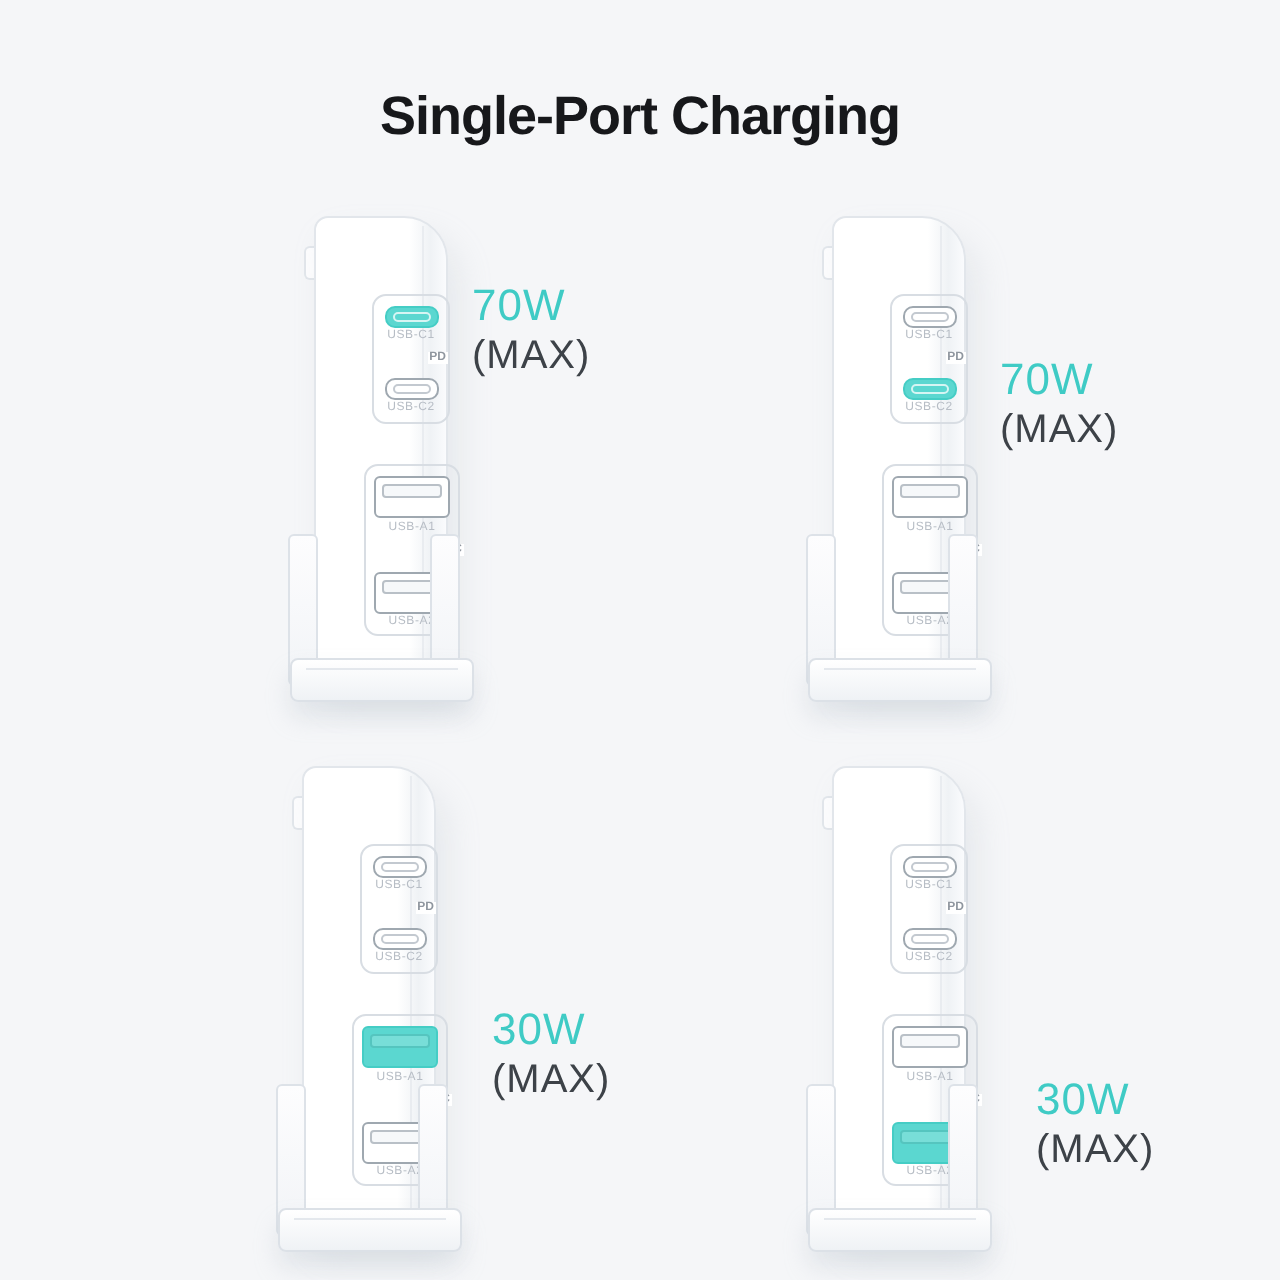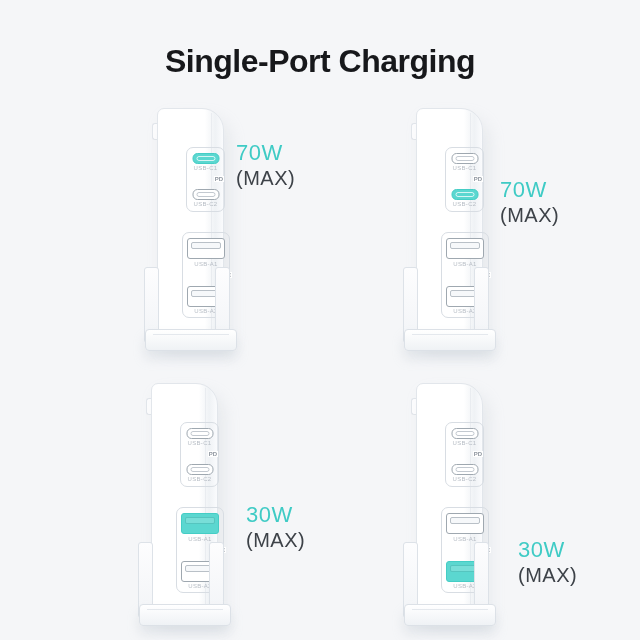--- a/index.html
+++ b/index.html
@@ -3,21 +3,21 @@
 <meta charset="utf-8">
 <style>
   html,body{margin:0;padding:0;}
   body{
     width:640px;height:640px;position:relative;overflow:hidden;
     background:var(--background,#F5F6F8);
     font-family:"Liberation Sans",sans-serif;
   }
   .title{
     position:absolute;top:27px;left:0;width:640px;text-align:center;
-    font-size:32px;font-weight:bold;letter-spacing:-0.5px;
+    font-size:27px;font-weight:bold;letter-spacing:-0.5px;
     color:var(--title_text,#17181B);
     font-family:"Liberation Sans",sans-serif;
     margin-top:16px;
   }
   
   .unit{position:absolute;width:245px;height:255px;}
   .unit-0{left:143px;top:105px;}
   .unit-1{left:402px;top:105px;}
   .unit-2{left:137px;top:380px;}
   .unit-3{left:402px;top:380px;}

